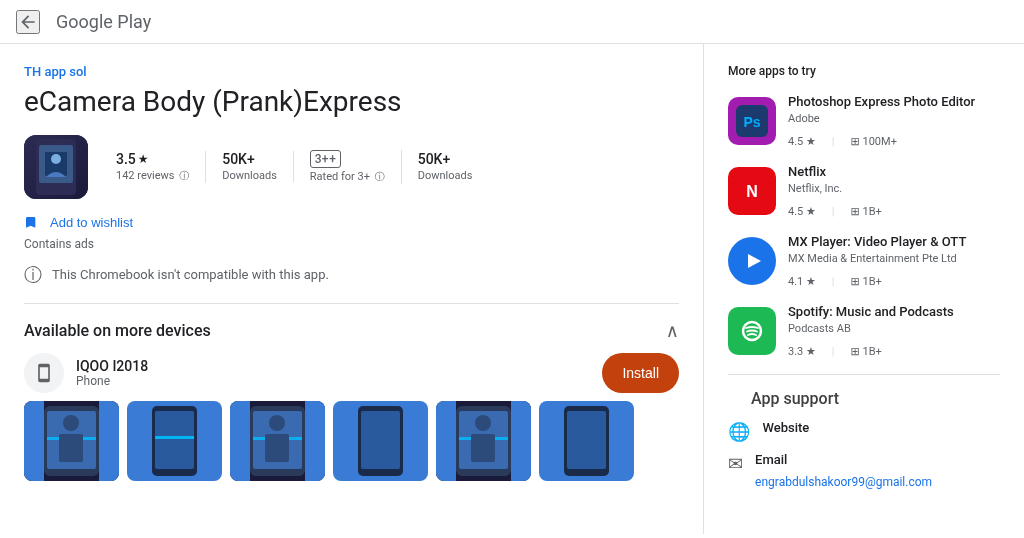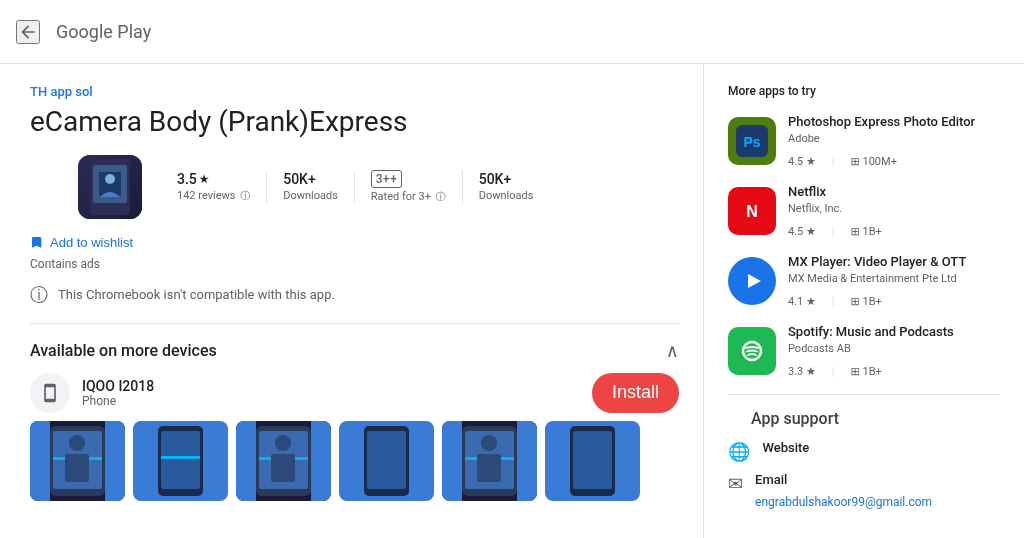--- a/index.html
+++ b/index.html
@@ -11,39 +11,38 @@
       width: 1024px;
       height: 538px;
       overflow: hidden;
     }
     
     .header {
       display: flex;
       align-items: center;
       padding: 8px 16px;
       border-bottom: 1px solid #e0e0e0;
-      height: 64px;
+      height: 44px;
     }
     .header-back {
       cursor: pointer;
       margin-right: 16px;
       color: #5f6368;
       font-size: 20px;
       display: flex; align-items: center;
     }
     .header-logo {
       font-size: 18px;
       color: #5f6368;
       font-weight: 400;
     }
     
     .main-layout {
       display: flex;
       height: calc(538px - 48px);
-      padding-left: 6px;
     }
     
     .left-content {
       flex: 1;
       padding: 20px 24px;
       overflow-y: auto;
       border-right: 1px solid #e0e0e0;
     }
     
     .right-sidebar {
@@ -62,23 +61,22 @@
       font-size: 28px;
       font-weight: 400;
       color: #202124;
       line-height: 1.2;
       margin-bottom: 16px;
     }
     
     .app-info-row {
       display: flex;
       align-items: center;
-      gap: 15px;
+      gap: 8px;
       margin-bottom: 16px;
-      margin-left: 48px;
     }
     .app-icon-wrap {
       width: 64px;
       height: 64px;
       border-radius: 12px;
       overflow: hidden;
       margin-right: 20px;
       flex-shrink: 0;
       background: linear-gradient(135deg, #3a3a5c 0%, #1a1a3a 100%);
       display: flex; align-items: center; justify-content: center;
@@ -125,21 +123,21 @@
       padding: 1px 4px;
       font-size: 12px;
       font-weight: 500;
       color: #5f6368;
       display: inline-flex; align-items: center; gap: 1px;
     }
     
     .wishlist-btn {
       display: flex;
       align-items: center;
-      gap: 4px;
+      gap: 10px;
       color: #1a73e8;
       font-size: 13px;
       font-weight: 500;
       cursor: pointer;
       margin-bottom: 6px;
       background: none; border: none; padding: 0;
     }
     .contains-ads {
       font-size: 12px;
       color: #5f6368;
@@ -198,26 +196,26 @@
     .device-name {
       font-size: 14px;
       font-weight: 500;
       color: #202124;
     }
     .device-type {
       font-size: 12px;
       color: #5f6368;
     }
     .install-btn {
-      background: #ef4444;
+      background: #c2410c;
       color: #fff;
       border: none;
       border-radius: 20px;
       padding: 8px 20px;
-      font-size: 18px;
+      font-size: 14px;
       font-weight: 500;
       cursor: pointer;
     }
     
     .screenshots-row {
       display: flex;
       gap: 8px;
       margin-top: 8px;
     }
     .screenshot-thumb {
@@ -488,21 +486,21 @@
       </div>
     </div>
 
   </div>
 
   <div class="right-sidebar">
 
     <div class="sidebar-title">More apps to try</div>
 
     <div class="app-card">
-      <div class="app-card-icon" style="background: #4d7c0f;">
+      <div class="app-card-icon" style="background: #a21caf;">
         <svg width="32" height="32" viewBox="0 0 32 32">
           <rect width="32" height="32" rx="6" fill="#1d3a6e"></rect>
           <text x="16" y="22" text-anchor="middle" fill="#00aeff" font-size="14" font-weight="700" font-family="Arial">Ps</text>
         </svg>
       </div>
       <div class="app-card-info">
         <div class="app-card-name">Photoshop Express Photo Editor</div>
         <div class="app-card-dev">Adobe</div>
         <div class="app-card-stats">
           <span>4.5 ★</span>

